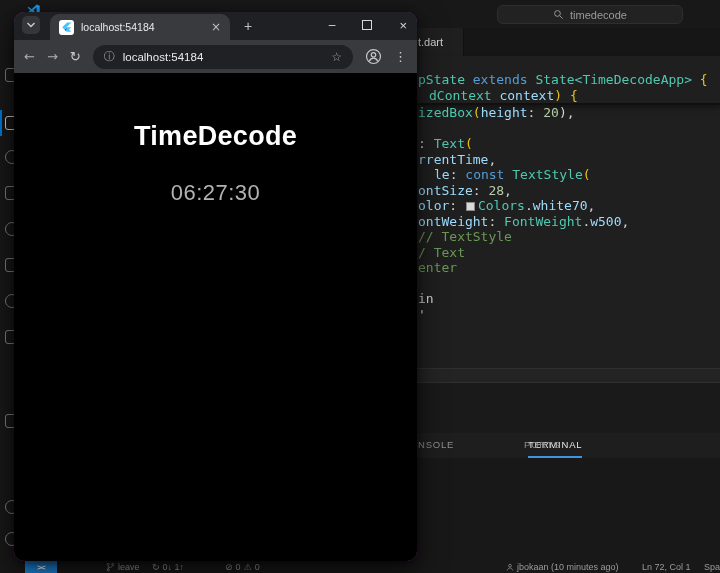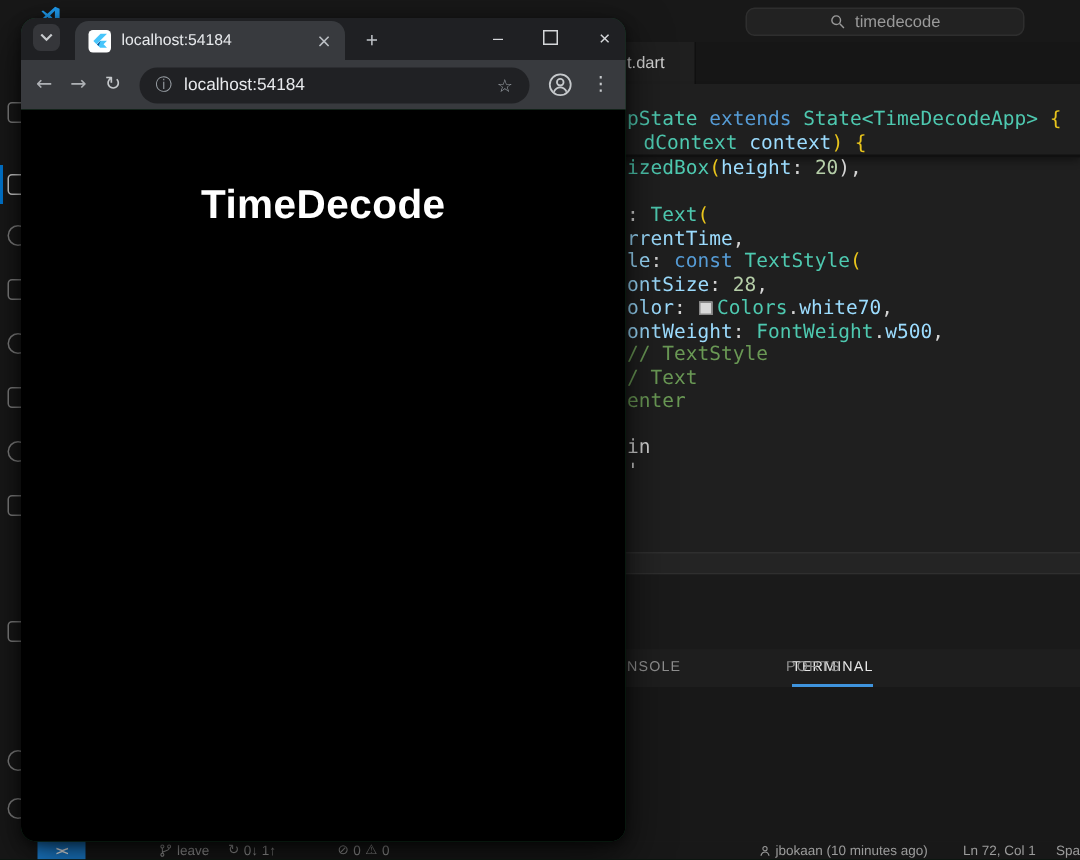--- a/index.html
+++ b/index.html
@@ -41,21 +41,21 @@
            font-size:9px;color:#9b9b9b;white-space:nowrap;}
   .sb-remote{left:25px;width:32px;background:#1b80d4;color:#fff;justify-content:center;
              font-weight:bold;font-size:8px;letter-spacing:-1px;}
   .spinner{display:inline-block;width:7px;height:7px;border:1px solid #9b9b9b;border-top-color:transparent;
            border-radius:50%;}
   .activity-bar{left:0;top:28px;width:14px;height:533px;background:#181818;overflow:hidden;z-index:0;}
   .act-frag{position:absolute;left:5px;width:12px;height:12px;border:1.3px solid #7f7f7f;border-radius:3px;}
   .act-ind{position:absolute;left:0;top:82px;width:2px;height:26px;background:#0078d4;}
 
   
-  .browser{left:14px;top:12px;width:403px;height:549px;background:#14532d;border-radius:10px;z-index:10;
+  .browser{left:14px;top:12px;width:403px;height:549px;background:#a21caf;border-radius:10px;z-index:10;
            box-shadow:0 10px 30px rgba(0,0,0,.6),0 2px 8px rgba(0,0,0,.5);}
   .tabstrip{left:0;top:0;width:403px;height:28px;border-radius:10px 10px 0 0;background:#1f2023;}
   .tabsearch{left:8px;top:4px;width:18px;height:18px;border-radius:5px;background:#35363a;
              display:flex;align-items:center;justify-content:center;}
   .br-tab{left:36px;top:2px;width:180px;height:26px;background:#383a3e;border-radius:9px 9px 0 0;
           display:flex;align-items:center;padding:0 9px;box-sizing:border-box;gap:7px;}
   .favicon{width:15px;height:15px;background:#fff;border-radius:3px;display:flex;align-items:center;
            justify-content:center;flex:none;}
   .br-tab-title{font-size:10.5px;color:#e8eaed;flex:1;white-space:nowrap;overflow:hidden;}
   .br-tab-close{font-size:12px;color:#bdc1c6;}
@@ -99,21 +99,21 @@
 
   <div class="abs vs-editor"></div>
   <div class="abs sticky-wrap"></div>
   <div id="code-layer">
       <div class="code-line" style="top: 72px;"><span class="tok-cls">pState</span><span class="tok-txt"> </span><span class="tok-kw">extends</span><span class="tok-txt"> </span><span class="tok-cls">State&lt;TimeDecodeApp&gt;</span><span class="tok-txt"> </span><span class="tok-brk">{</span></div>
       <div class="code-line" style="top: 87.5px; padding-left: 11px;"><span class="tok-cls">dContext</span><span class="tok-txt"> </span><span class="tok-var">context</span><span class="tok-brk">) {</span></div>
       <div class="code-line" style="top: 105px;"><span class="tok-cls">izedBox</span><span class="tok-brk">(</span><span class="tok-var">height</span><span class="tok-txt">: </span><span class="tok-num">20</span><span class="tok-txt">),</span></div>
       <div class="code-line" style="top: 120.5px;"></div>
       <div class="code-line" style="top: 136px;"><span class="tok-txt">: </span><span class="tok-cls">Text</span><span class="tok-brk">(</span></div>
       <div class="code-line" style="top: 151.5px;"><span class="tok-var">rrentTime</span><span class="tok-txt">,</span></div>
-      <div class="code-line" style="top: 167px;"><span class="tok-var">le</span><span class="tok-txt">: </span><span class="tok-kw">const</span><span class="tok-txt"> </span><span class="tok-cls">TextStyle</span><span class="tok-brk">(</span></div>
+      <div class="code-line" style="top: 167px; margin-left: 16px;"><span class="tok-var">le</span><span class="tok-txt">: </span><span class="tok-kw">const</span><span class="tok-txt"> </span><span class="tok-cls">TextStyle</span><span class="tok-brk">(</span></div>
       <div class="code-line" style="top: 182.5px;"><span class="tok-var">ontSize</span><span class="tok-txt">: </span><span class="tok-num">28</span><span class="tok-txt">,</span></div>
       <div class="code-line" style="top: 198px;"><span class="tok-var">olor</span><span class="tok-txt">: </span><span class="swatch"></span><span class="tok-cls">Colors</span><span class="tok-txt">.</span><span class="tok-var">white70</span><span class="tok-txt">,</span></div>
       <div class="code-line" style="top: 213.5px;"><span class="tok-var">ontWeight</span><span class="tok-txt">: </span><span class="tok-cls">FontWeight</span><span class="tok-txt">.</span><span class="tok-var">w500</span><span class="tok-txt">,</span></div>
       <div class="code-line" style="top: 229px;"><span class="tok-cmt">// TextStyle</span></div>
       <div class="code-line" style="top: 244.5px;"><span class="tok-cmt">/ Text</span></div>
       <div class="code-line" style="top: 260px;"><span class="tok-cmt">enter</span></div>
       <div class="code-line" style="top: 275.5px;"></div>
       <div class="code-line" style="top: 291px;"><span class="tok-txt">in</span></div>
       <div class="code-line" style="top: 306.5px;"><span class="tok-txt">'</span></div>
       <div class="term-line" style="top: 465px;">r run" but leave application running).</div>
@@ -218,16 +218,17 @@
       <svg width="17" height="17" viewBox="0 0 20 20">
         <circle cx="10" cy="10" r="8.2" fill="none" stroke="#c6c9cc" stroke-width="1.4"></circle>
         <circle cx="10" cy="8" r="2.6" fill="none" stroke="#c6c9cc" stroke-width="1.4"></circle>
         <path d="M5 15.5c1.2-2.4 3-3.5 5-3.5s3.8 1.1 5 3.5" fill="none" stroke="#c6c9cc" stroke-width="1.4"></path>
       </svg>
       <span class="uicon" style="font-size:13px;color:#c6c9cc">⋮</span>
     </div>
 
     <div class="abs br-content">
       <div class="app-title">TimeDecode</div>
+      <div class="app-time">06:27:30</div>
     </div>
   </div>
 
 </div>
 
 </body></html>

